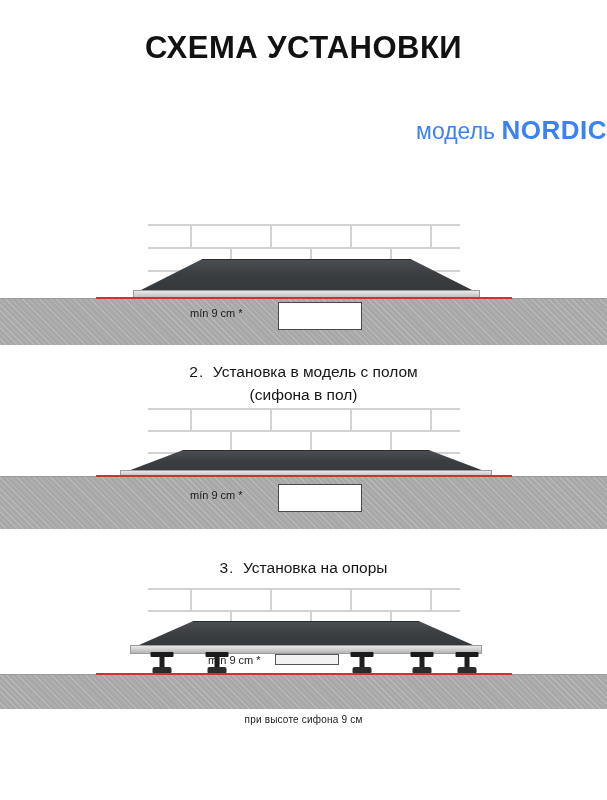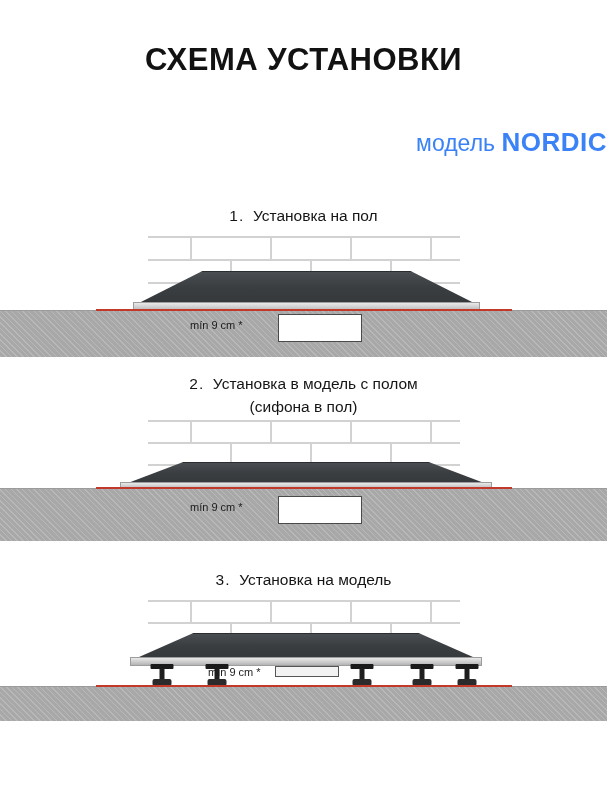--- a/index.html
+++ b/index.html
@@ -13,21 +13,20 @@
     position: relative;
     font-family: "Liberation Sans", sans-serif;
     color: #111111;
     overflow: hidden;
   }
 
   .page {
     position: relative;
     width: 607px;
     height: 772px;
-    margin-top: 12px;
   }
 
   .title {
     position: absolute;
     top: 30px;
     left: 0;
     width: 607px;
     text-align: center;
     font-size: 31px;
     font-weight: bold;
@@ -175,24 +174,20 @@
 <body>
 
 <div class="page">
 
   <div class="title">СХЕМА УСТАНОВКИ</div>
 
   <div class="subtitle">
     <span>модель </span><span class="model-name">NORDIC</span>
   </div>
 
-  <div class="step-caption" style="top:192px;">
-    <span class="num">1.</span>
-    &nbsp;<span>Установка на пол</span>
-  </div>
 
   <div class="scene" style="top:224px; height:120px;">
 
     <div class="tiles" style="top:0px; height:63px;">
       <div class="tile-line-h" style="top:0px;   left:148px; width:312px;"></div>
       <div class="tile-line-h" style="top:23px;  left:148px; width:312px;"></div>
       <div class="tile-line-h" style="top:46px;  left:148px; width:312px;"></div>
       <div class="tile-line-v" style="top:0px;   left:190px; height:23px;"></div>
       <div class="tile-line-v" style="top:0px;   left:270px; height:23px;"></div>
       <div class="tile-line-v" style="top:0px;   left:350px; height:23px;"></div>
@@ -248,21 +243,21 @@
     <div class="floor" style="top:68px; height:52px;"></div>
     <div class="redline" style="top:67px; left:96px; width:416px;"></div>
 
     <div class="siphon-box" style="top:76px; left:278px; width:82px; height:26px;"></div>
 
     <div class="min-label" style="top:81px; left:190px;">mín 9 cm *</div>
   </div>
 
   <div class="step-caption" style="top:556px;">
     <span class="num">3.</span>
-    &nbsp;<span>Установка на модель</span>
+    &nbsp;<span>Установка на опоры</span>
   </div>
 
   <div class="scene" style="top:588px; height:120px;">
     <div class="tiles" style="top:0px; height:46px;">
       <div class="tile-line-h" style="top:0px;   left:148px; width:312px;"></div>
       <div class="tile-line-h" style="top:22px;  left:148px; width:312px;"></div>
       <div class="tile-line-v" style="top:0px;   left:190px; height:22px;"></div>
       <div class="tile-line-v" style="top:0px;   left:270px; height:22px;"></div>
       <div class="tile-line-v" style="top:0px;   left:350px; height:22px;"></div>
       <div class="tile-line-v" style="top:0px;   left:430px; height:22px;"></div>
@@ -301,14 +296,15 @@
     </div>
 
     <div class="drain-slot" style="top:66px; left:275px; width:62px; height:9px;"></div>
 
     <div class="floor" style="top:86px; height:34px;"></div>
     <div class="redline" style="top:85px; left:96px; width:416px;"></div>
 
     <div class="min-label" style="top:66px; left:208px;">mín 9 cm *</div>
   </div>
 
+  <div class="footnote" style="top:714px;">при высоте сифона 9 см</div>
 
 </div>
 
 </body></html>

